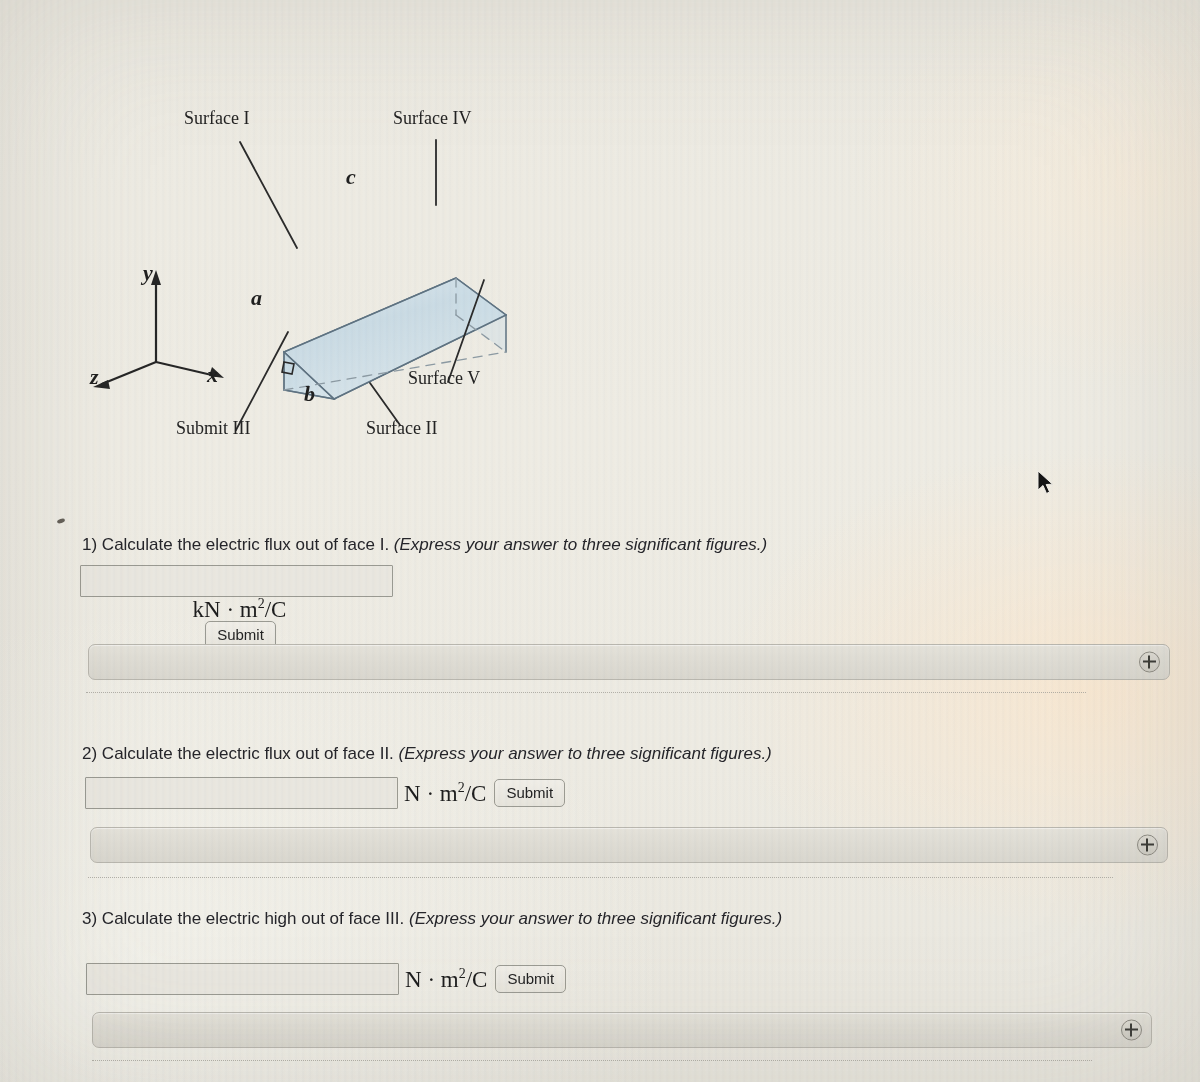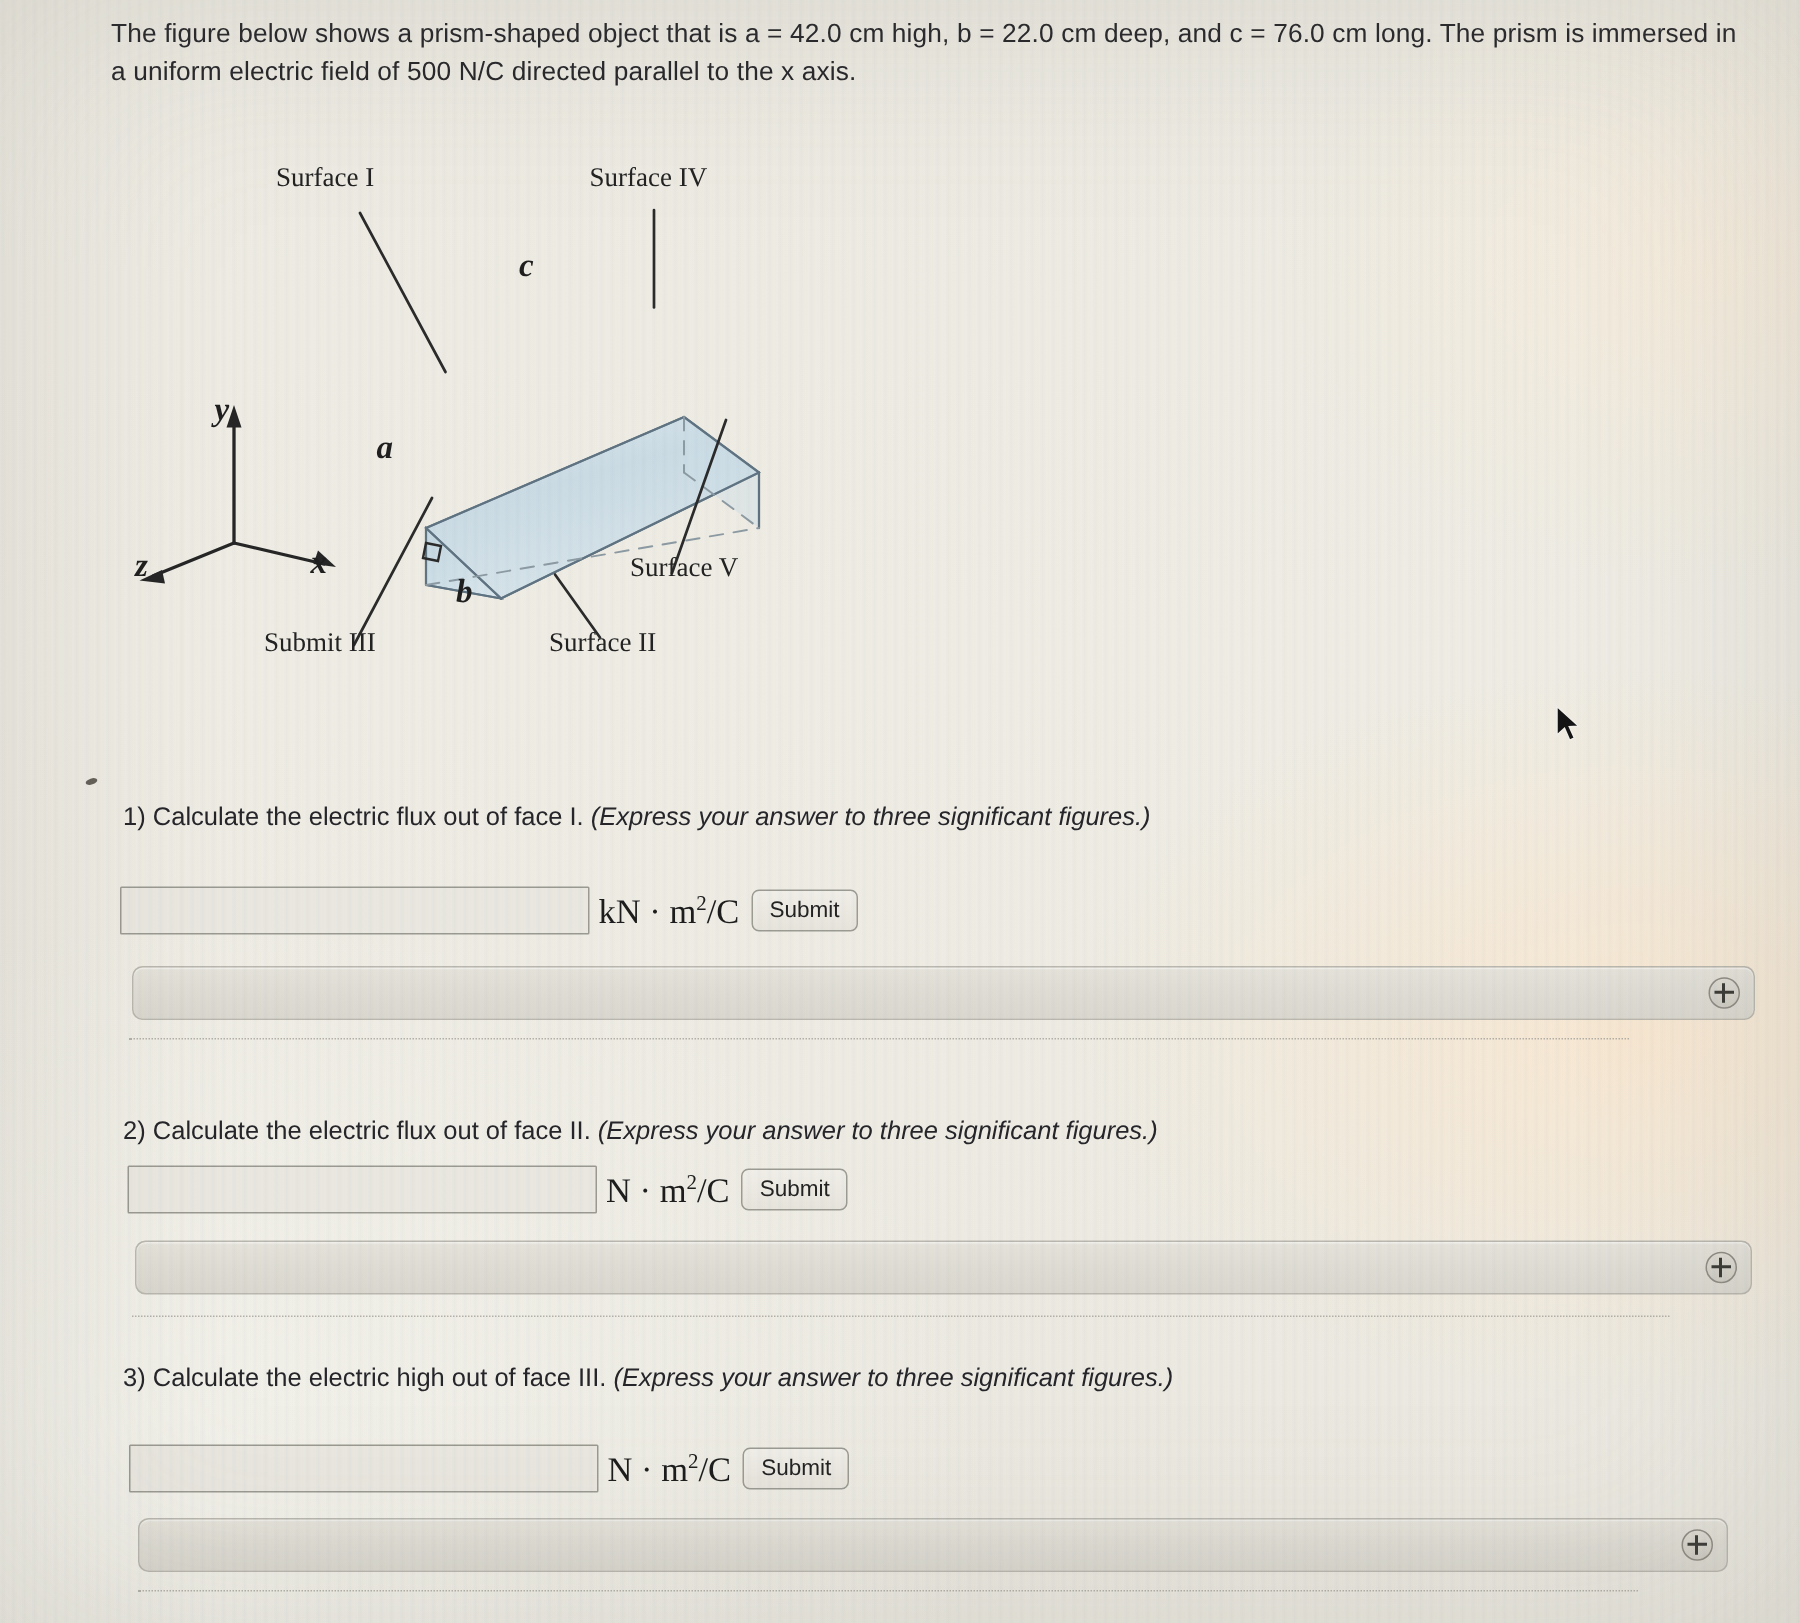--- a/index.html
+++ b/index.html
@@ -180,21 +180,20 @@
     transform: rotate(-18deg);
     opacity: .85;
   }
   .cursor { position: absolute; width: 20px; height: 26px; }
 </style>
 </head>
 <body>
 
 <div id="page">
 
-  <div class="prompt">The figure below shows a prism-shaped object that is a = 42.0 cm high, b = 22.0 cm deep, and c = 76.0 cm long. The prism is immersed in a uniform electric field of 500 N/C directed parallel to the x axis.</div>
 
   <div class="figure">
     <svg width="470" height="360" viewBox="0 0 470 360">
       <defs>
         <linearGradient id="prismFace" x1="0" y1="0" x2="0.5" y2="1">
           <stop offset="0%" stop-color="#dfeaf0"></stop>
           <stop offset="45%" stop-color="#cadbe4"></stop>
           <stop offset="100%" stop-color="#d7e4ea"></stop>
         </linearGradient>
         <linearGradient id="prismSide" x1="0" y1="0" x2="1" y2="1">
@@ -246,21 +245,21 @@
         <line x1="152" y1="42" x2="209" y2="148"></line>
         <line x1="348" y1="40" x2="348" y2="105"></line>
         <line x1="396" y1="180" x2="360" y2="282"></line>
         <line x1="282" y1="283" x2="312" y2="325"></line>
         <line x1="200" y1="232" x2="148" y2="330"></line>
       </g>
     </svg>
 
     <div class="fig-label" style="left:96px;  top:8px;">Surface I</div>
     <div class="fig-label" style="left:305px; top:8px;">Surface IV</div>
-    <div class="fig-label" style="left:320px; top:268px;margin-left:12px;">Surface V</div>
+    <div class="fig-label" style="left:320px; top:268px;">Surface V</div>
     <div class="fig-label" style="left:278px; top:318px;">Surface II</div>
     <div class="fig-label" style="left:88px;  top:318px;">Submit III</div>
 
     <div class="fig-italic" style="left:258px; top:64px;">c</div>
     <div class="fig-italic" style="left:163px; top:185px;">a</div>
     <div class="fig-italic" style="left:216px; top:281px;">b</div>
 
     <div class="fig-italic" style="left:55px;  top:160px;">y</div>
     <div class="fig-italic" style="left:119px; top:262px;">x</div>
     <div class="fig-italic" style="left:2px;   top:264px;">z</div>
@@ -271,21 +270,21 @@
   <svg class="cursor" style="left:1036px; top:470px;" viewBox="0 0 20 26">
     <path d="M2 1 L2 20 L7 15.5 L10.5 23.5 L13.6 22 L10.2 14.5 L16.5 14.2 Z" fill="#141414" stroke="#f2f0ea" stroke-width="1"></path>
   </svg>
 
   <div class="q-block">
     <div class="q-text" style="top:535px;">
       <span>1)</span>
       <span>Calculate the electric flux out of face I. </span>
       <i>(Express your answer to three significant figures.)</i>
     </div>
-    <div class="answer-row" style="left:80px; top:591px;">
+    <div class="answer-row" style="left:80px; top:565px;flex-direction:column;">
       <input class="ans-input" type="text" value="" style="">
       <span class="unit">
         <span>kN</span>&nbsp;<span>·</span>&nbsp;<span>m</span><sup>2</sup><span>/C</span>
       </span>
       <button class="submit-btn">Submit</button>
     </div>
     <div class="hint-bar" style="left:88px; top:644px; width:1082px;">
       <span class="plus-btn"></span>
     </div>
     <div class="divider" style="left:86px; top:692px; width:1000px;"></div>

